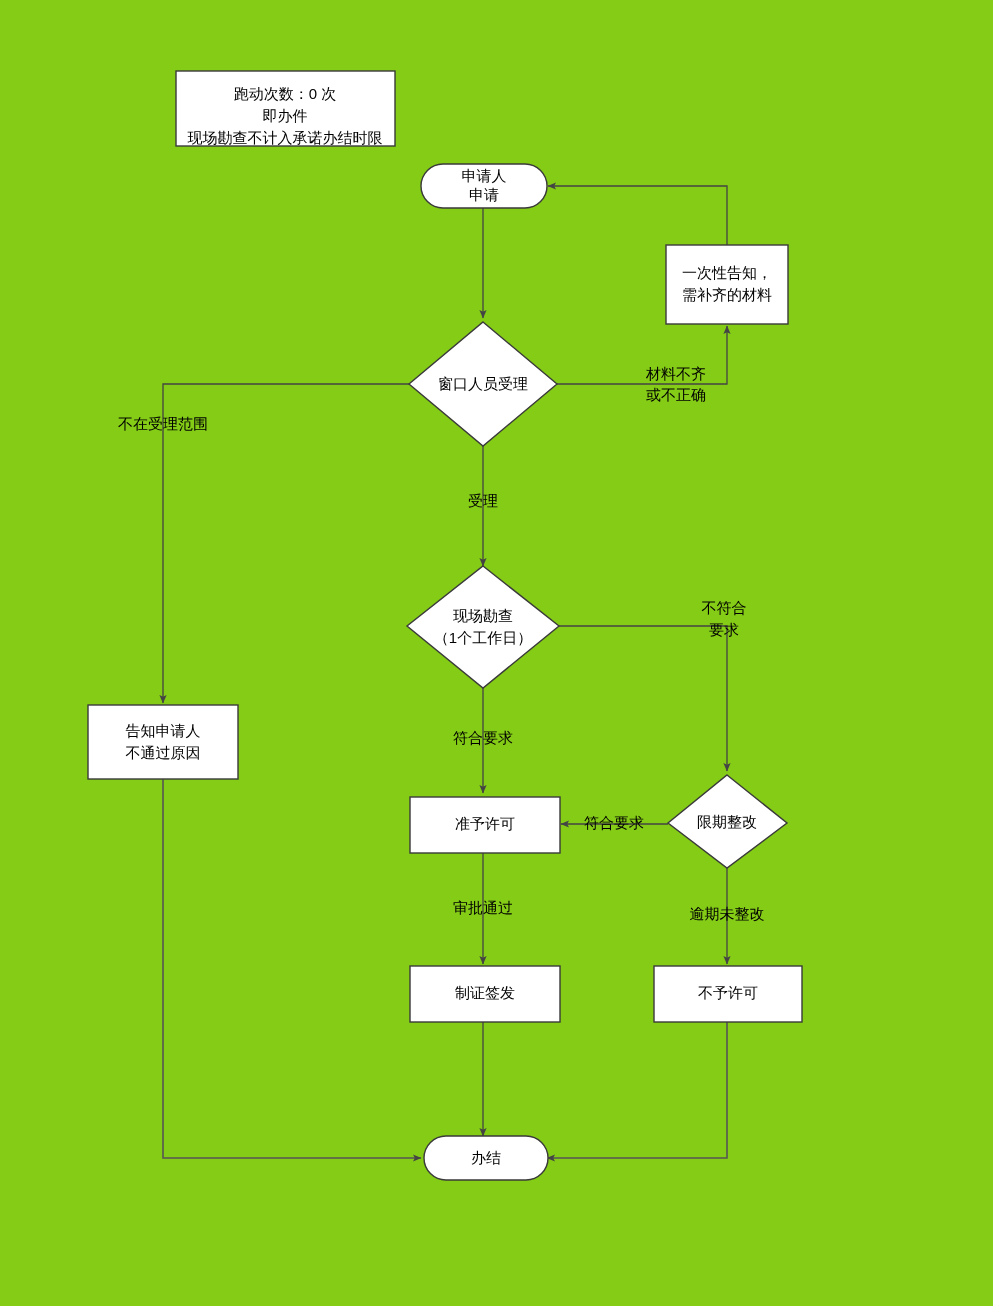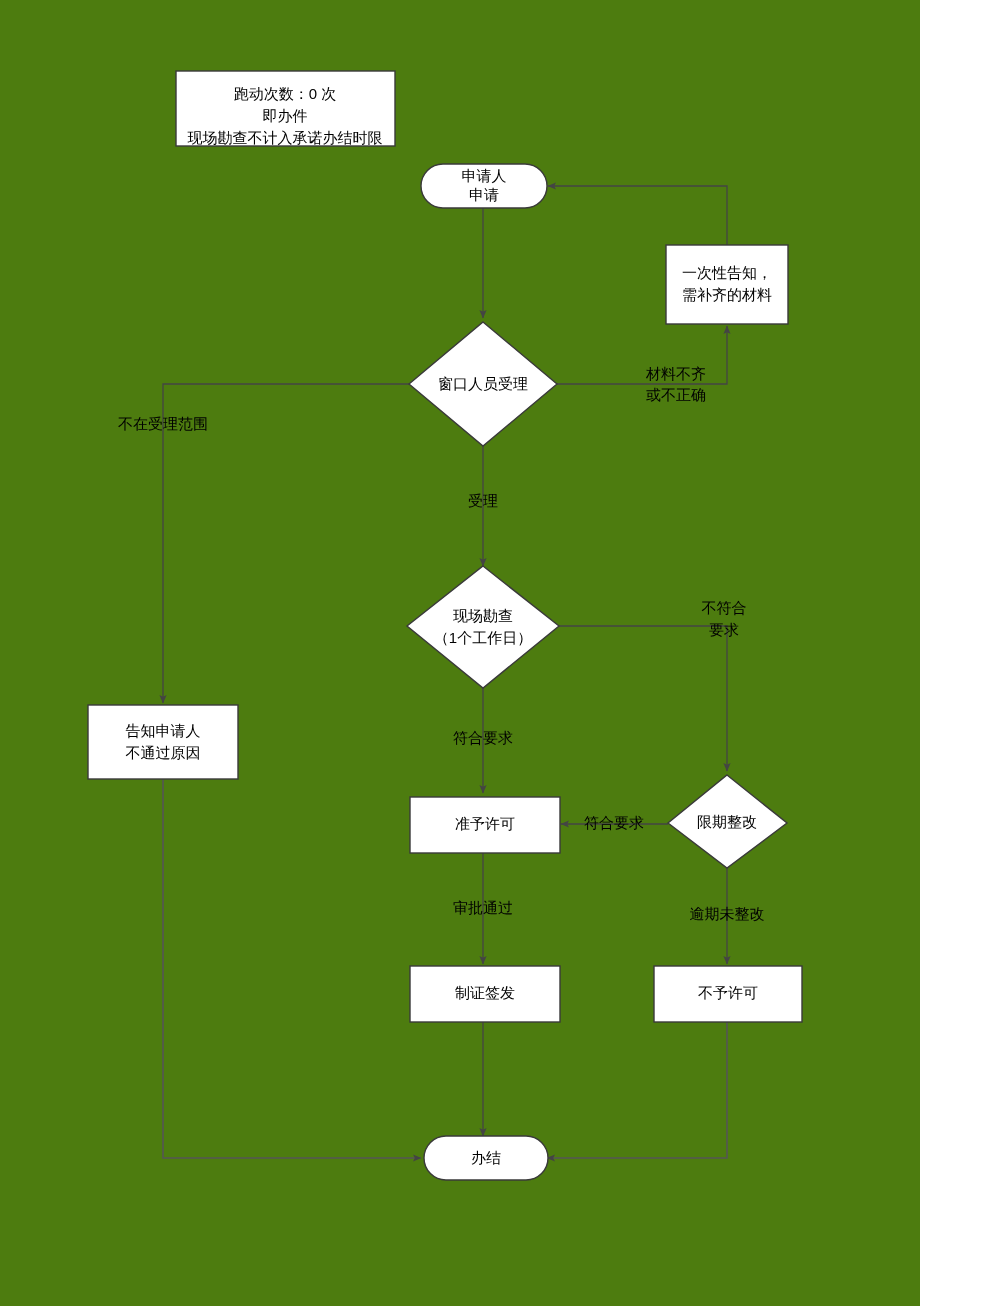--- a/index.html
+++ b/index.html
@@ -9,23 +9,23 @@
     background: #ffffff;
   }
   body {
     width: 993px;
     height: 1306px;
     font-family: "Liberation Sans", "DejaVu Sans", sans-serif;
     overflow: hidden;
   }
   #flow-root {
     position: relative;
-    width: 920px;
+    width: 993px;
     height: 1306px;
-    background: #4d7c0f;
+    background: #84cc16;
   }
   svg#flow-svg {
     position: absolute;
     left: 0;
     top: 0;
     width: 993px;
     height: 1306px;
     display: block;
   }
   .shape-stroke {

